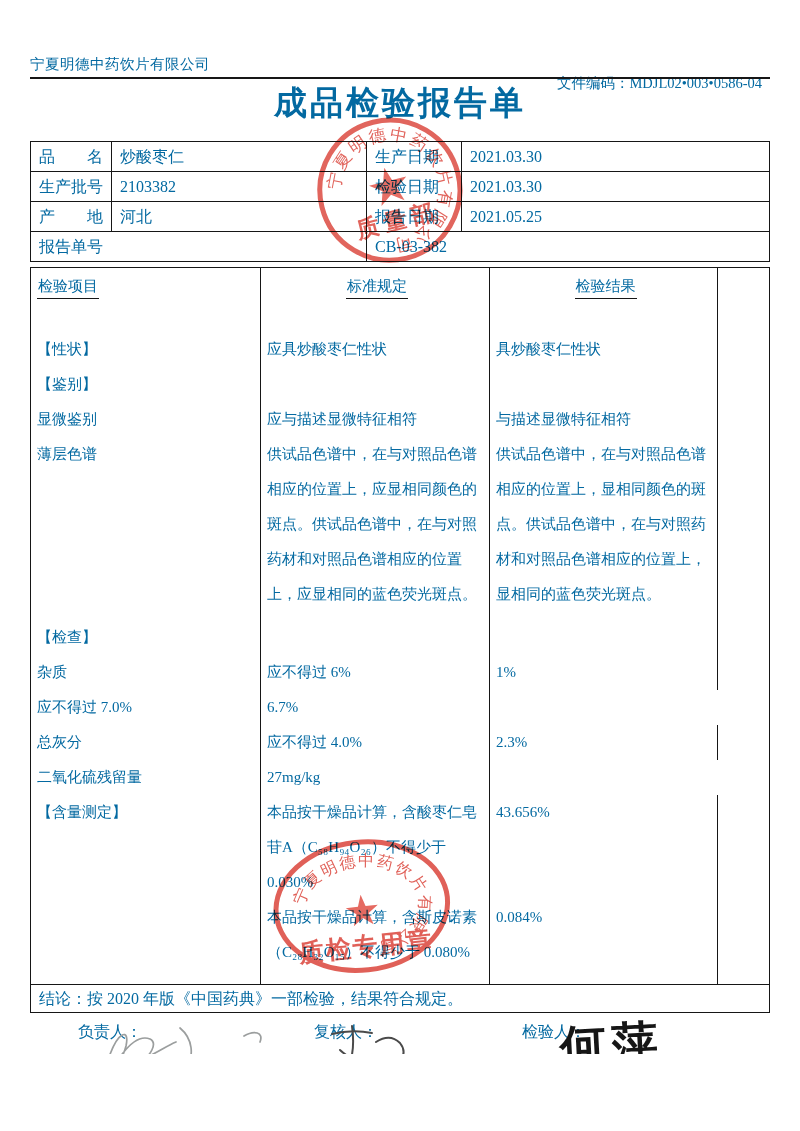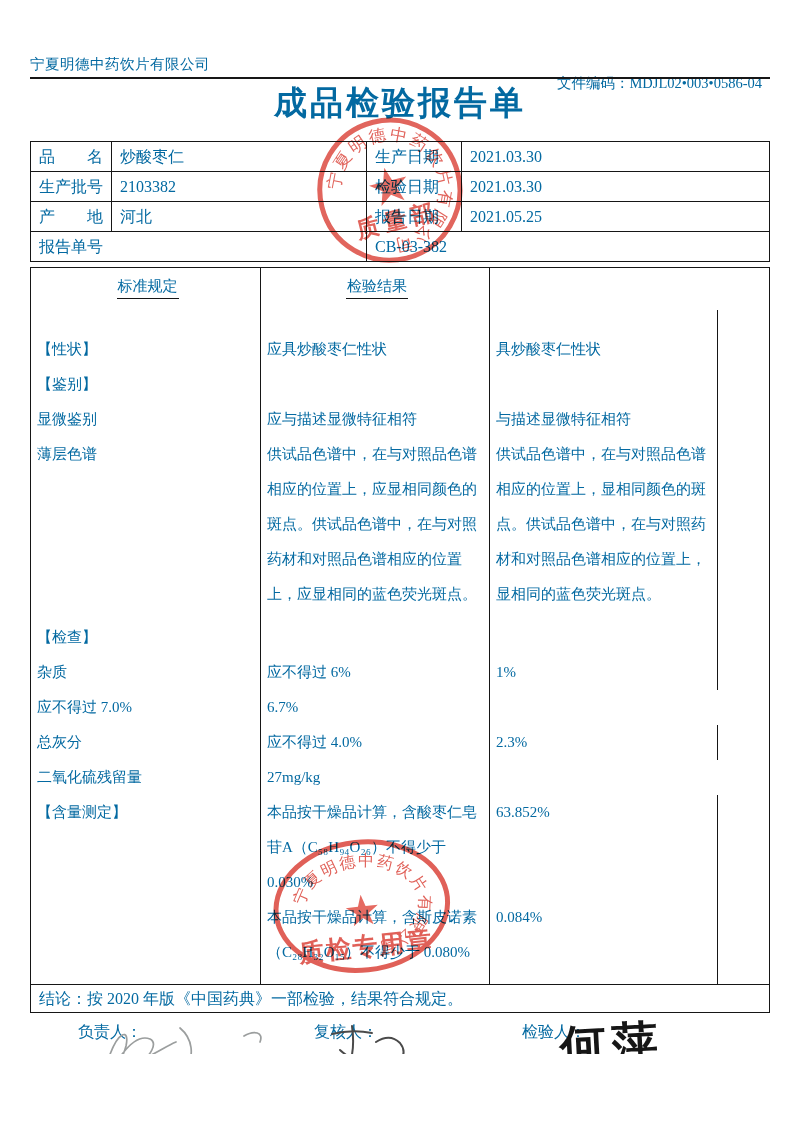--- a/index.html
+++ b/index.html
@@ -77,20 +77,21 @@
       <div class="info-cell">2021.05.25</div>
     </div>
     <div class="info-row last">
       <div class="info-cell">报告单号</div>
       <div class="info-cell">CB-03-382</div>
     </div>
   </div>
 
   <div class="insp-table">
     <div class="irow head">
+      <div class="c"><span class="hul">检验项目</span></div>
       <div class="c c2h"><span class="hul">标准规定</span></div>
       <div class="c c3h"><span class="hul">检验结果</span></div>
       <div class="c"></div>
     </div>
     <div class="irow sp22">
       <div class="c"></div>
         <div class="c"></div>
         <div class="c"></div>
         <div class="c"></div>
     </div>
@@ -148,21 +149,21 @@
       <div class="c"></div>
     </div>
     <div class="irow r35">
       <div class="c">二氧化硫残留量</div>
       <div class="c">27mg/kg</div>
       <div class="c"></div>
     </div>
     <div class="irow r70">
       <div class="c">【含量测定】</div>
       <div class="c">本品按干燥品计算，含酸枣仁皂苷A（C₅₈H₉₄O₂₆）不得少于 0.030%</div>
-      <div class="c">63.852%</div>
+      <div class="c">43.656%</div>
       <div class="c"></div>
     </div>
     <div class="irow r70">
       <div class="c"></div>
       <div class="c">本品按干燥品计算，含斯皮诺素（C₂₈H₃₂O₁₅）不得少于 0.080%</div>
       <div class="c">0.084%</div>
       <div class="c"></div>
     </div>
     <div class="irow fill">
       <div class="c"></div>

